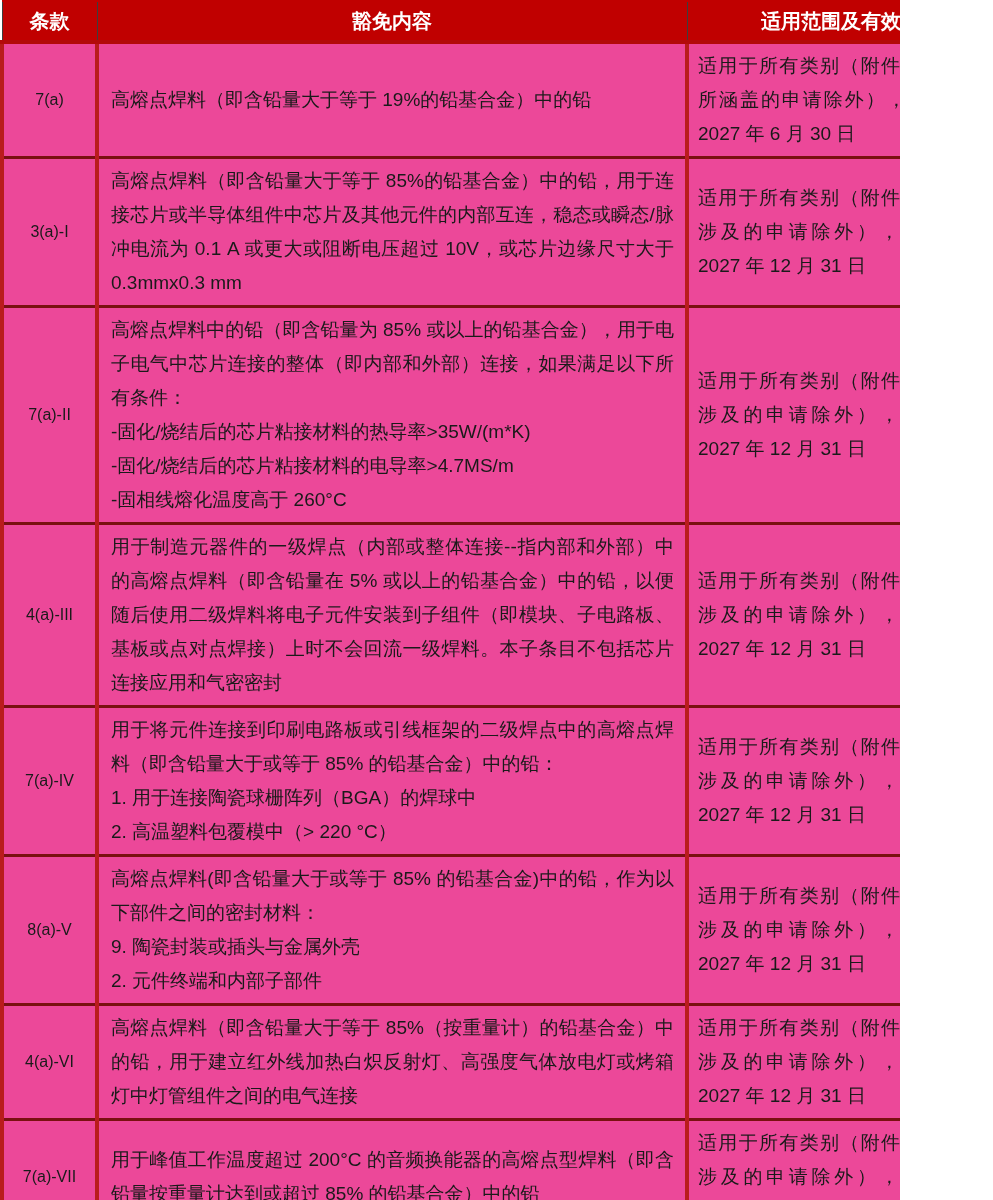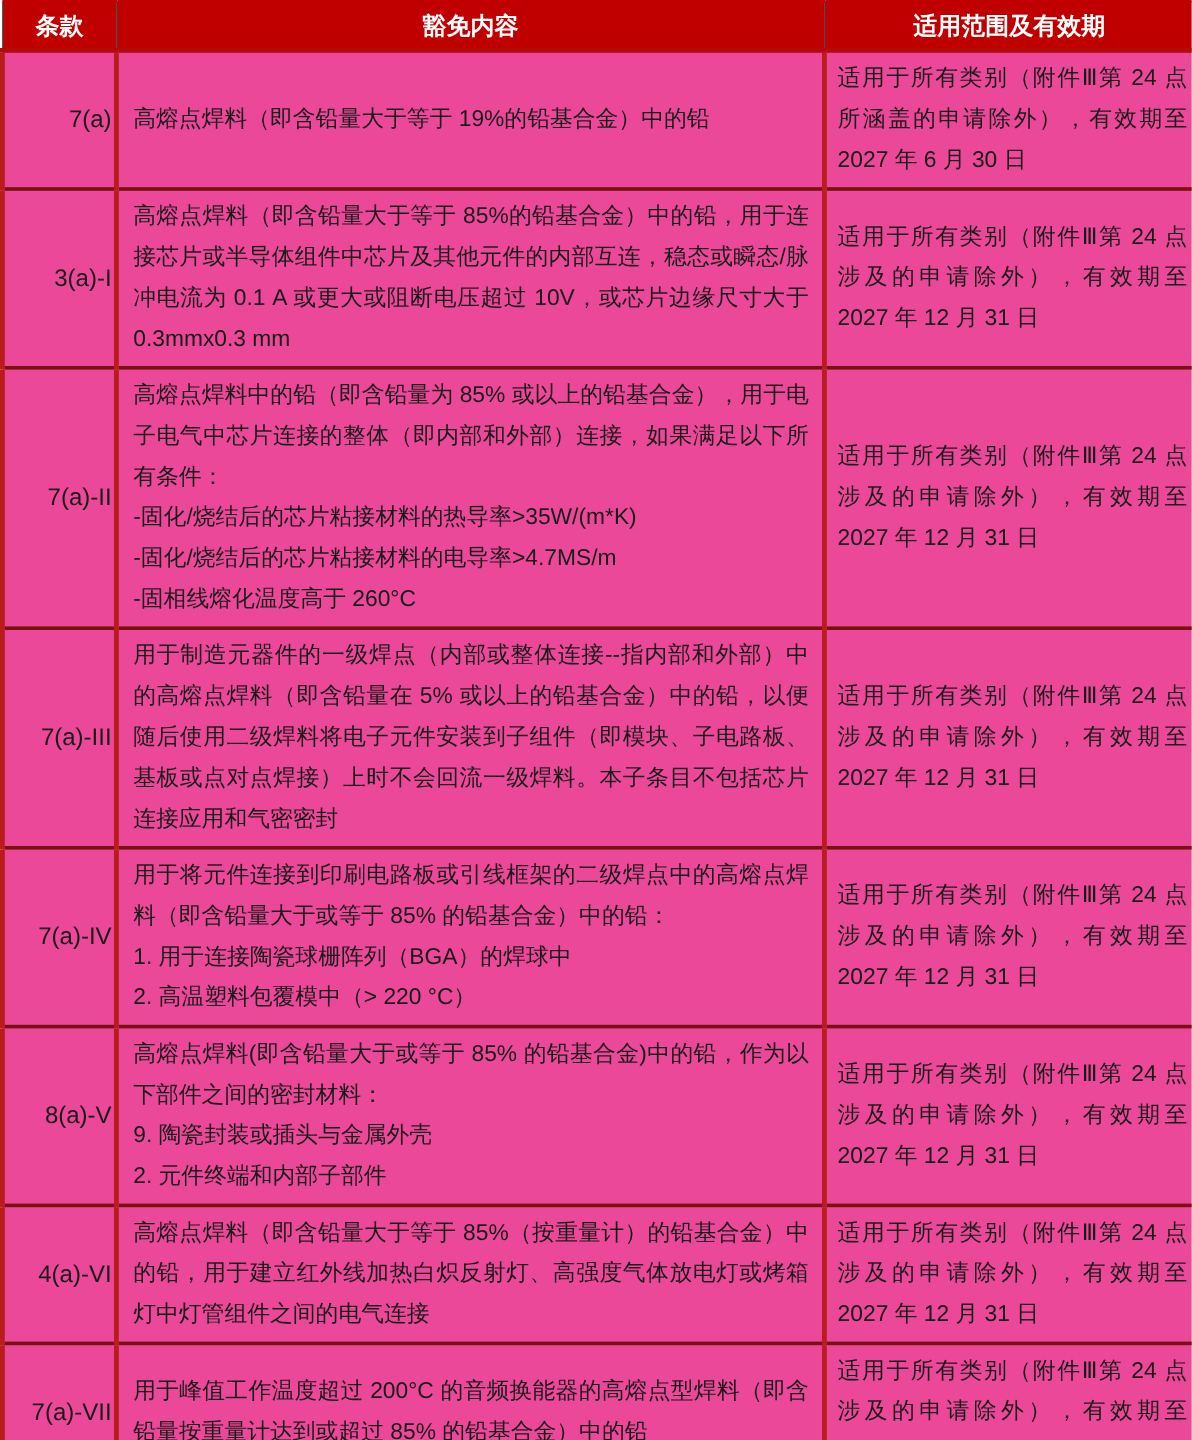--- a/index.html
+++ b/index.html
@@ -2,21 +2,21 @@
 <html><head>
 <meta charset="utf-8">
 <style>
   html, body {
     margin: 0;
     padding: 0;
     background: #ffffff;
     font-family: "Liberation Sans", "DejaVu Sans", sans-serif;
   }
   .page {
-    width: 993px;
+    width: 900px;
     height: 1200px;
     box-sizing: border-box;
     background: #ffffff;
     overflow: hidden;
   }
   table.exemption-table {
     width: 993px;
     border-collapse: collapse;
     table-layout: fixed;
     background: #ffffff;
@@ -44,22 +44,22 @@
     border-left: 4px solid #b91c1c;
     border-right: 1px solid #3d3d3d;
     border-bottom: 3px solid #7a1010;
     vertical-align: middle;
     color: #1a1a1a;
     font-size: 19px;
     line-height: 34px;
     background: #ec4899;
   }
   td.clause {
-    text-align: right;
-    font-size: 20px;
+    text-align: center;
+    font-size: 16px;
     padding: 5px 2px;
   }
   td.content {
     text-align: justify;
     padding: 5px 11px 5px 12px;
     white-space: pre-line;
   }
   td.scope {
     text-align: justify;
     padding: 5px 5px 5px 9px;
@@ -95,21 +95,21 @@
       </tr>
       <tr>
         <td class="clause">7(a)-II</td>
         <td class="content">高熔点焊料中的铅（即含铅量为 85% 或以上的铅基合金），用于电子电气中芯片连接的整体（即内部和外部）连接，如果满足以下所有条件：
 -固化/烧结后的芯片粘接材料的热导率&gt;35W/(m*K)
 -固化/烧结后的芯片粘接材料的电导率&gt;4.7MS/m
 -固相线熔化温度高于 260°C</td>
         <td class="scope">适用于所有类别（附件Ⅲ第 24 点涉及的申请除外），有效期至 2027 年 12 月 31 日</td>
       </tr>
       <tr>
-        <td class="clause">7(a)-III</td>
+        <td class="clause">4(a)-III</td>
         <td class="content">用于制造元器件的一级焊点（内部或整体连接--指内部和外部）中的高熔点焊料（即含铅量在 5% 或以上的铅基合金）中的铅，以便随后使用二级焊料将电子元件安装到子组件（即模块、子电路板、基板或点对点焊接）上时不会回流一级焊料。本子条目不包括芯片连接应用和气密密封</td>
         <td class="scope">适用于所有类别（附件Ⅲ第 24 点涉及的申请除外），有效期至 2027 年 12 月 31 日</td>
       </tr>
       <tr>
         <td class="clause">7(a)-IV</td>
         <td class="content">用于将元件连接到印刷电路板或引线框架的二级焊点中的高熔点焊料（即含铅量大于或等于 85% 的铅基合金）中的铅：
 1. 用于连接陶瓷球栅阵列（BGA）的焊球中
 2. 高温塑料包覆模中（&gt;  220 °C）</td>
         <td class="scope">适用于所有类别（附件Ⅲ第 24 点涉及的申请除外），有效期至 2027 年 12 月 31 日</td>
       </tr>

